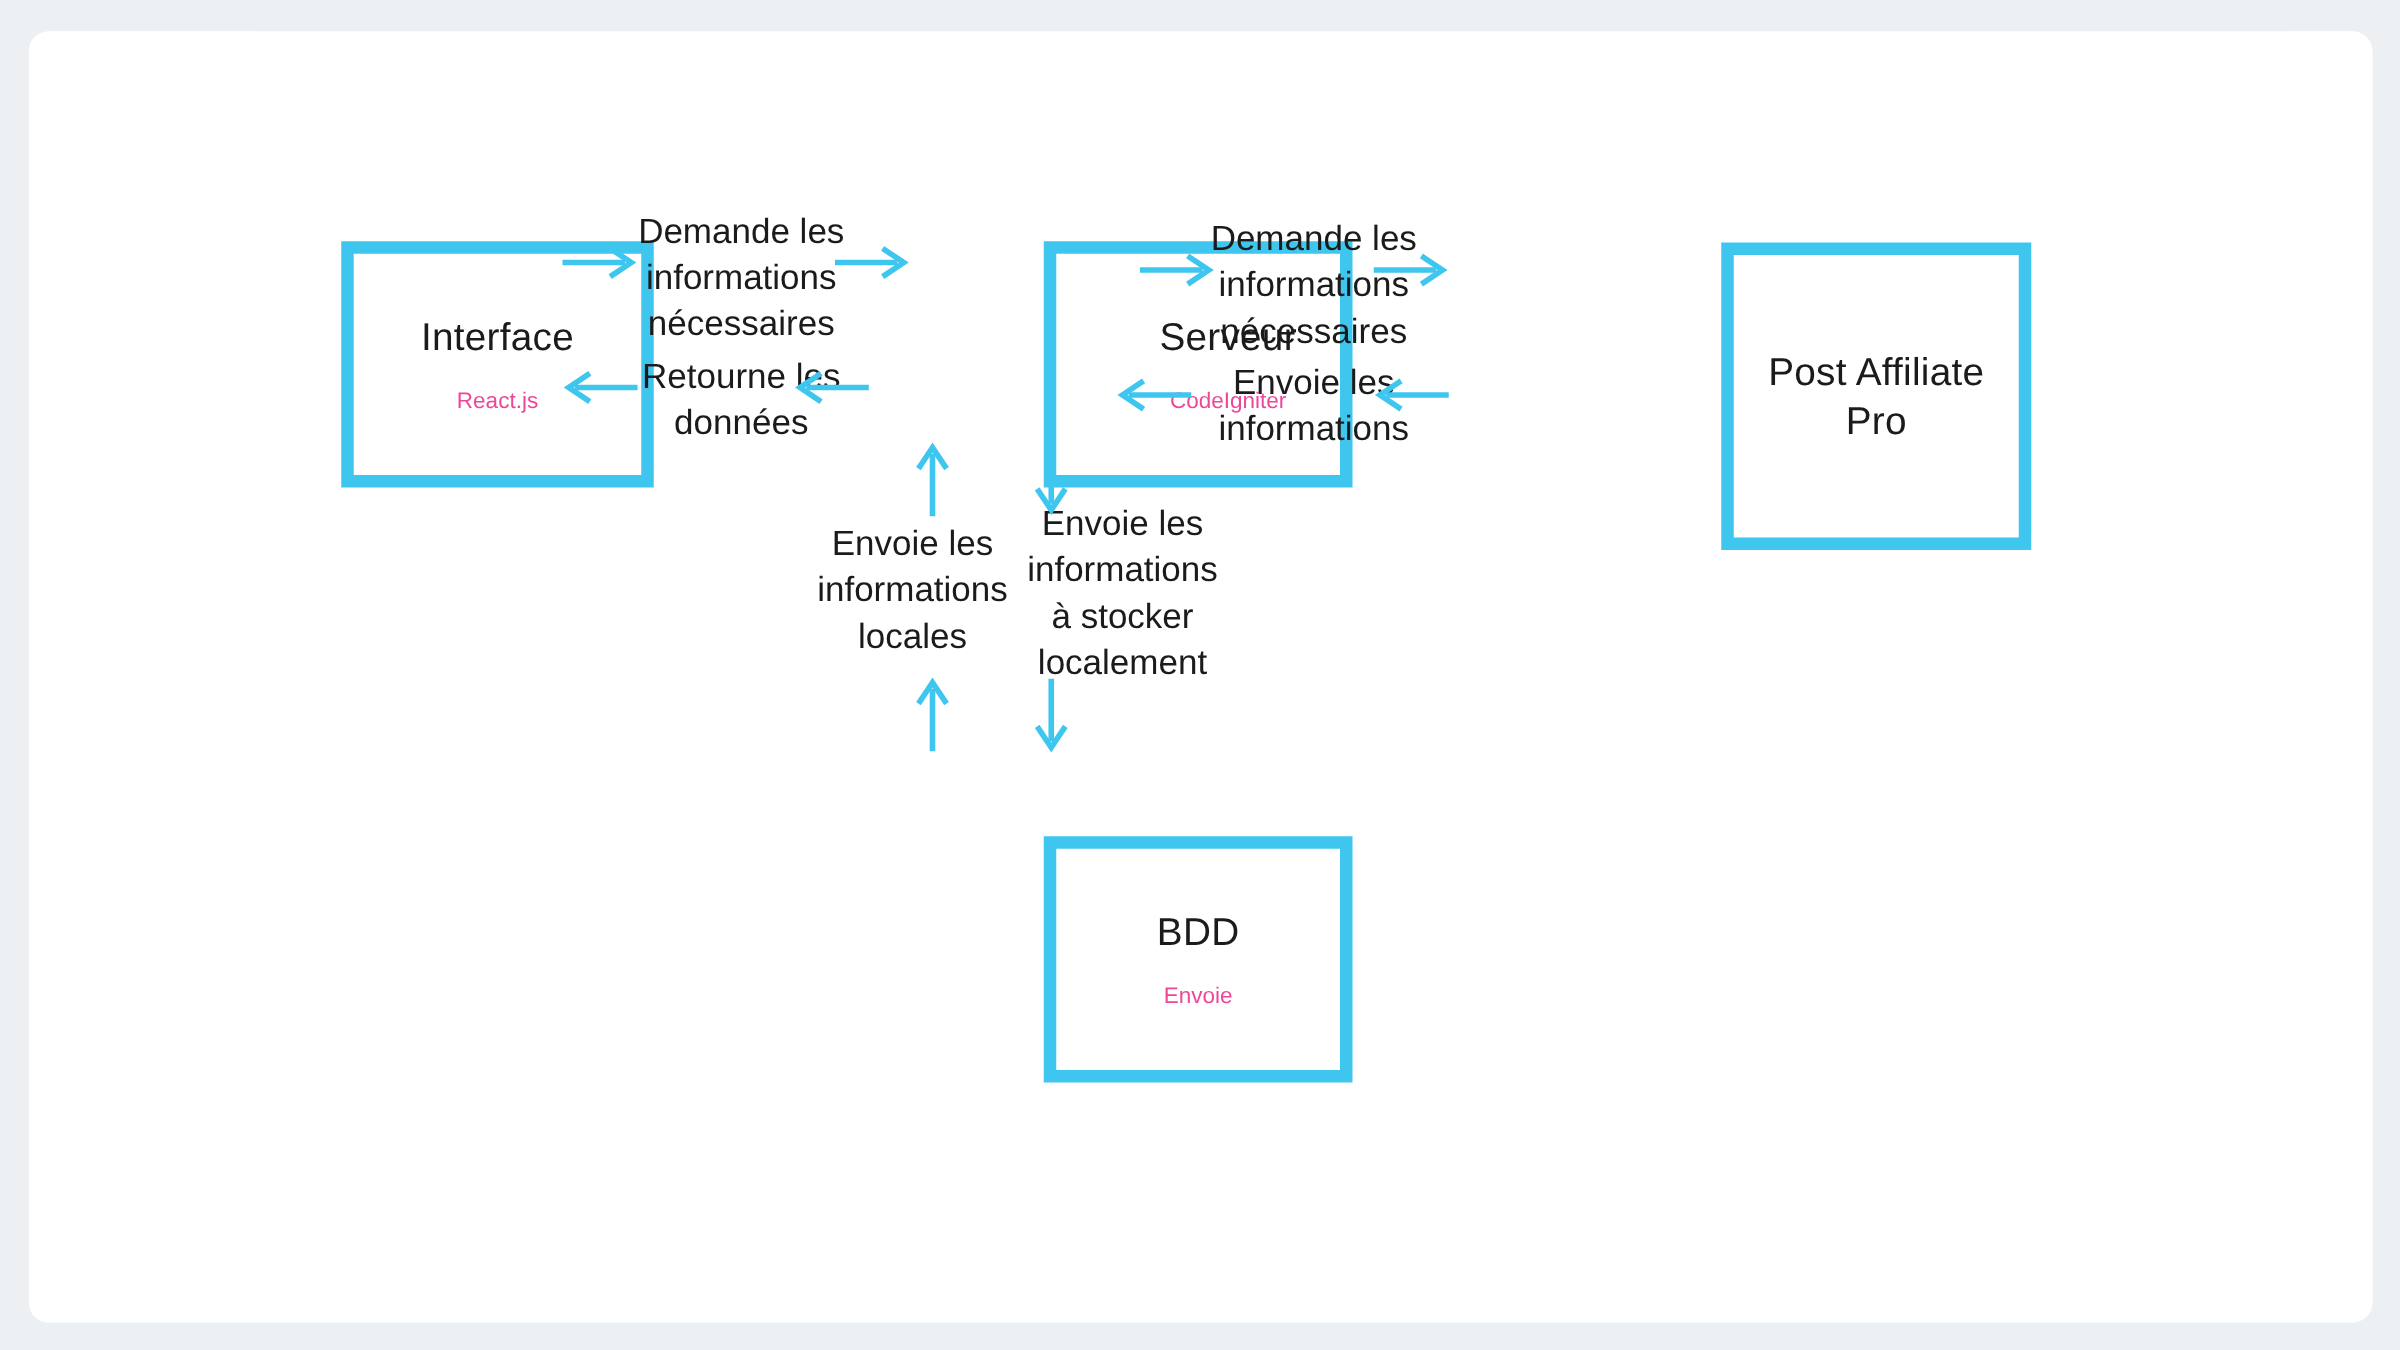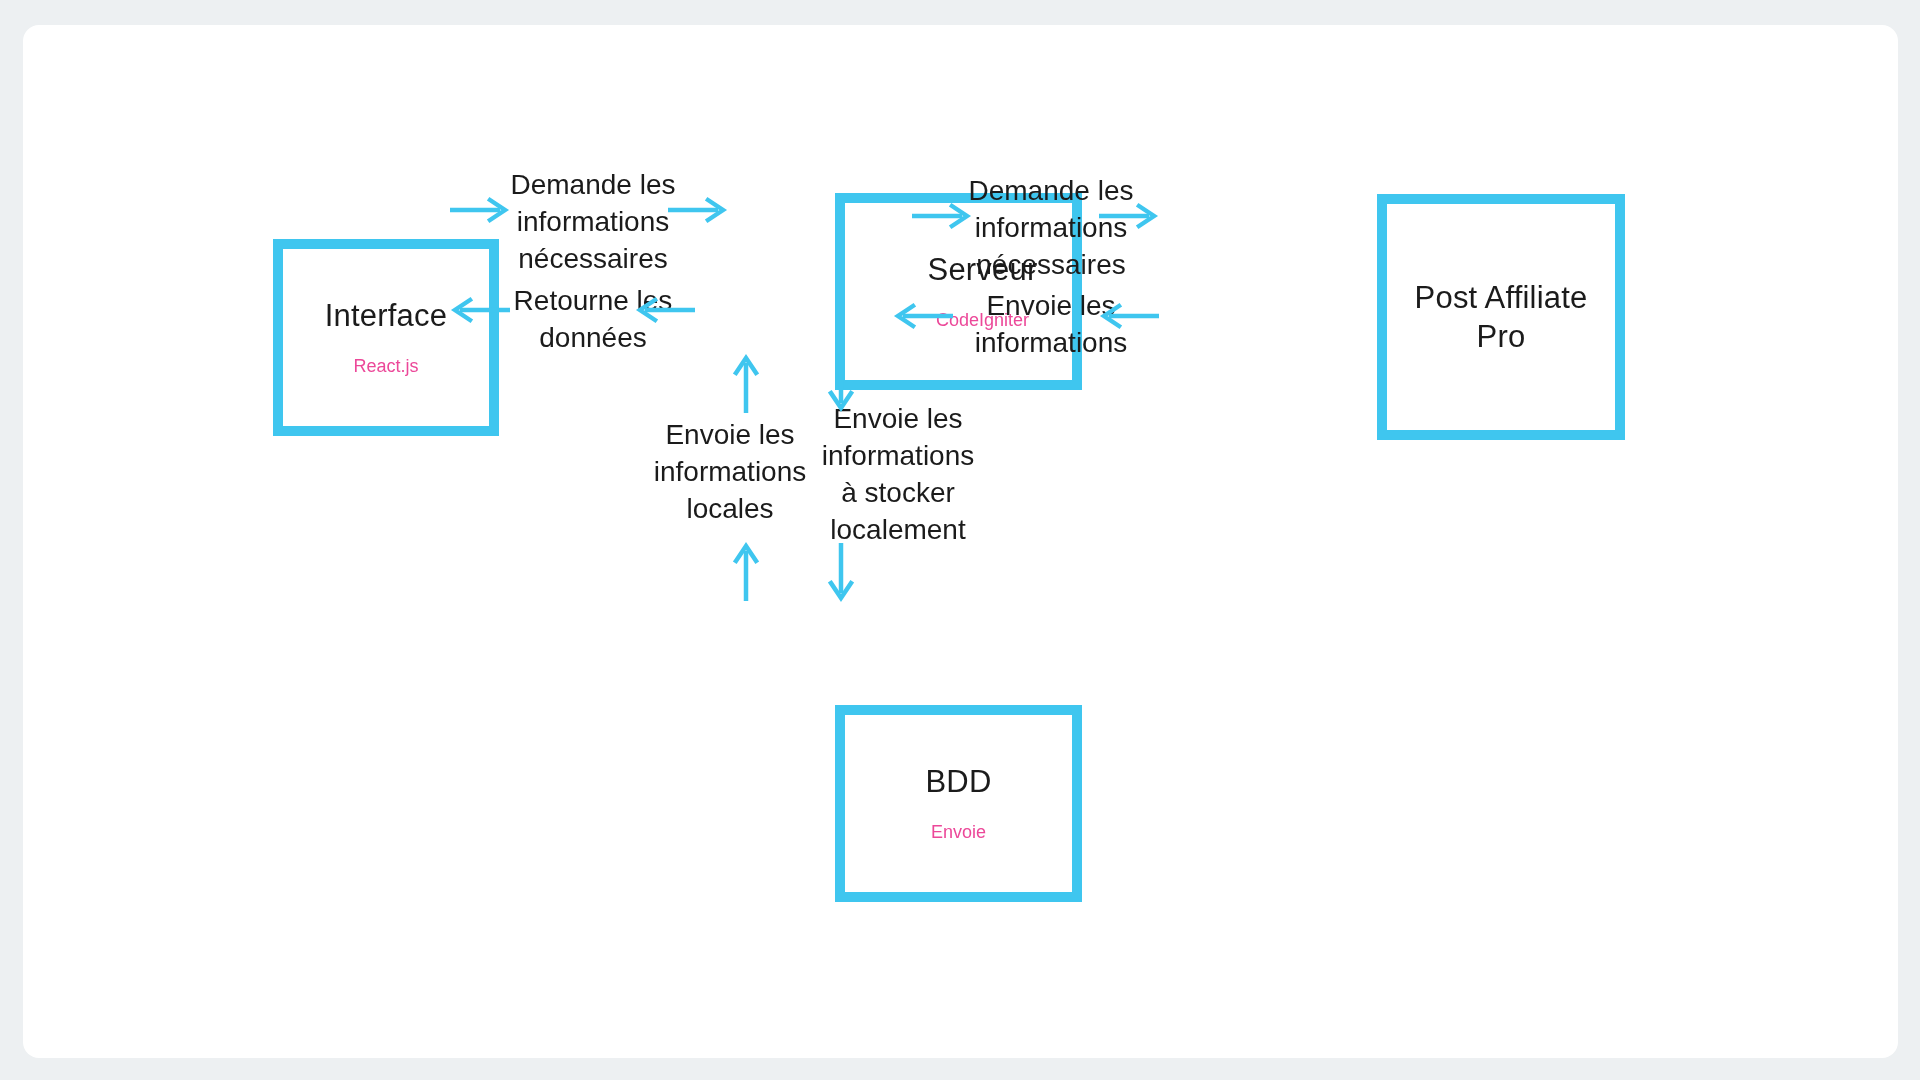--- a/index.html
+++ b/index.html
@@ -56,24 +56,24 @@
   }
 
   .node-sub {
     font-size: 18px;
     font-weight: 400;
     color: #ec4899;
     margin-top: 22px;
     text-align: center;
   }
 
-  #node-interface { left: 250px;  top: 168px; width: 226px; height: 197px; margin-top: 46px; }
+  #node-interface { left: 250px;  top: 168px; width: 250px; height: 197px; }
   #node-serveur   { left: 812px;  top: 168px; width: 247px; height: 197px; padding-left: 48px; }
   #node-pap       { left: 1354px; top: 169px; width: 248px; height: 246px; }
-  #node-bdd       { left: 812px;  top: 680px; width: 247px; height: 197px; }
+  #node-bdd       { left: 812px;  top: 644px; width: 247px; height: 197px; }
 
   #node-pap .node-title { line-height: 1.26; }
 
   
   .edge-label {
     position: absolute;
     font-size: 28px;
     line-height: 1.32;
     color: #1b1b1b;
     text-align: center;

